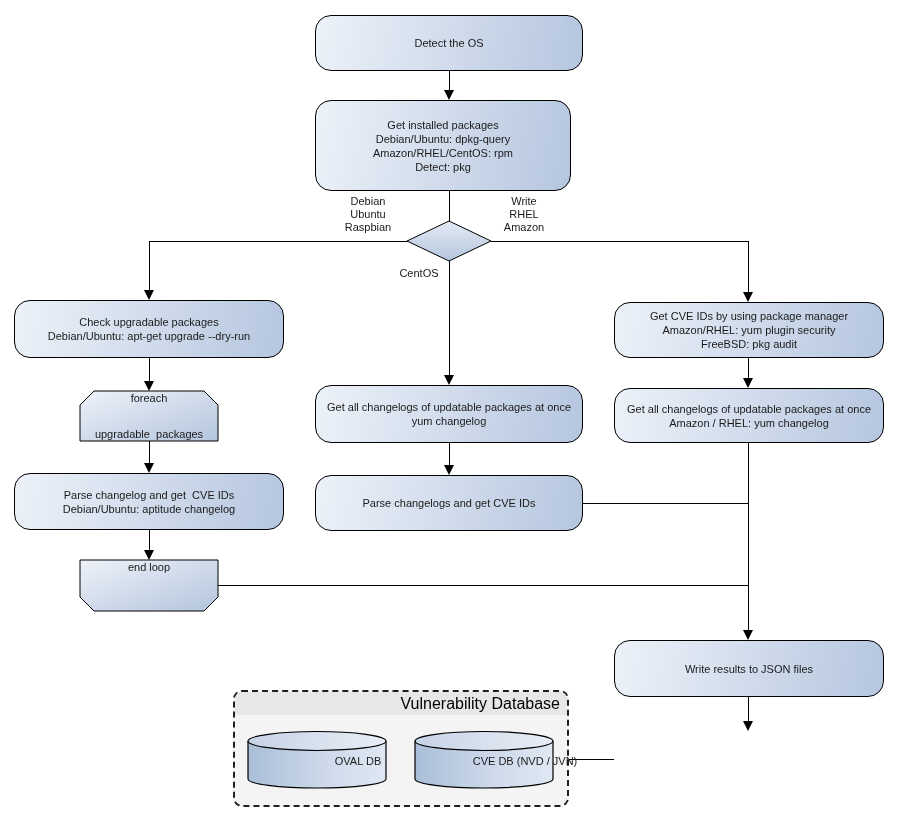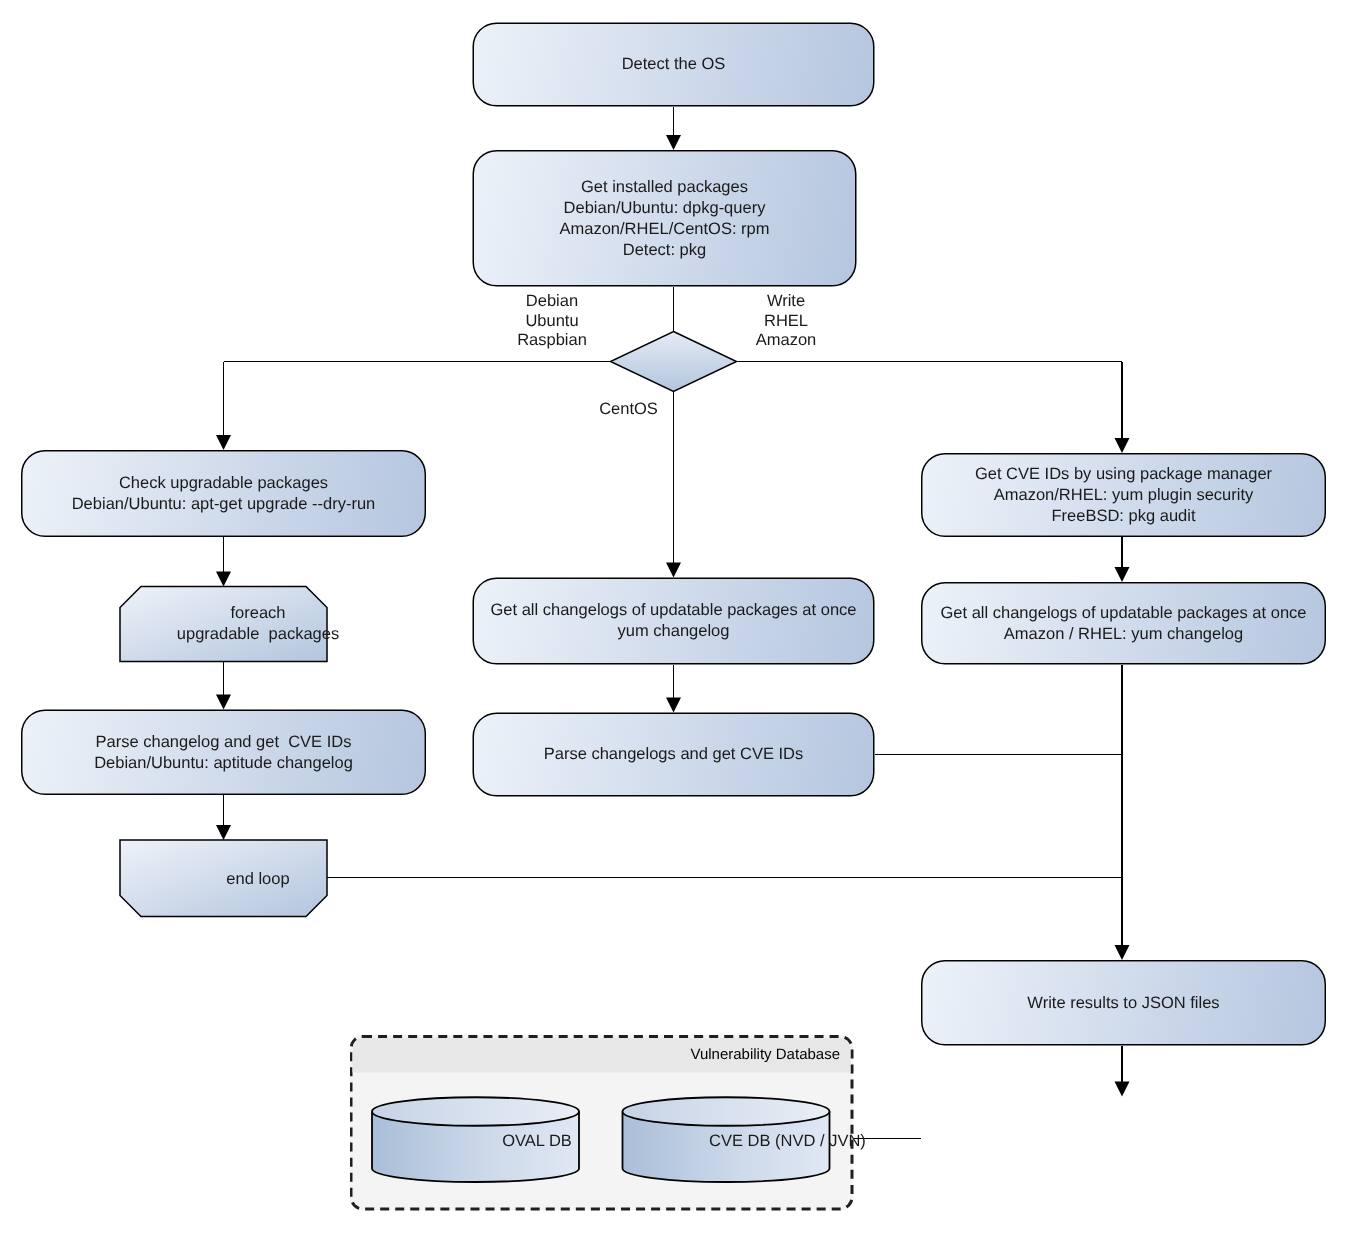--- a/index.html
+++ b/index.html
@@ -9,34 +9,34 @@
   }
   .layer{position:absolute;left:0;top:0;}
   .node{
     position:absolute;box-sizing:border-box;border:1px solid #000;
     background:linear-gradient(100deg,#edf2f9 0%,#b5c6df 100%);
     display:flex;flex-direction:column;align-items:center;justify-content:center;
     text-align:center;font-size:11px;line-height:14px;color:#1a1a1a;
   }
   .ln{white-space:pre;}
   .shape-label{
-    position:absolute;display:flex;flex-direction:column;align-items:center;justify-content:center;
-    text-align:center;font-size:11px;line-height:14px;color:#1a1a1a;margin-left:23px;
+    position:absolute;display:flex;flex-direction:column;align-items:center;justify-content:space-between;
+    text-align:center;font-size:11px;line-height:14px;color:#1a1a1a;
   }
   .edge-label{
     position:absolute;text-align:center;font-size:11px;line-height:13px;color:#1a1a1a;
   }
   .db-panel{
     position:absolute;left:233px;top:690px;width:336px;height:117px;box-sizing:border-box;
     border:2px dashed #1f1f1f;border-radius:9px;background:#f4f4f4;
   }
   .db-header{
     position:absolute;left:0;top:0;right:0;height:23px;background:#e7e7e7;
     border-radius:7px 7px 0 0;display:flex;align-items:center;justify-content:flex-end;
-    padding-right:7px;font-size:10px;color:#000;
+    padding-right:7px;font-size:16px;color:#000;
   }
   .cyl-label{
     position:absolute;display:flex;align-items:center;justify-content:center;
     font-size:11px;color:#1a1a1a;white-space:pre;margin-left:41px;
   }
 </style>
 </head>
 <body>
 
 <div class="canvas">

